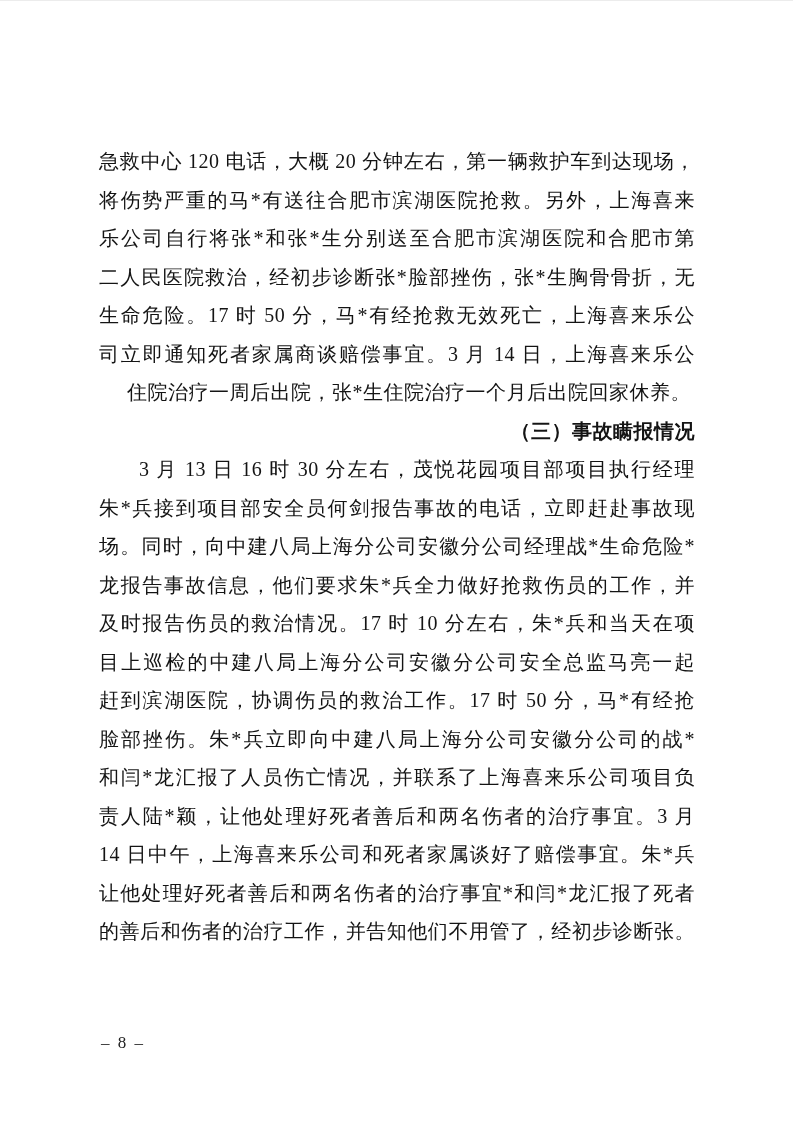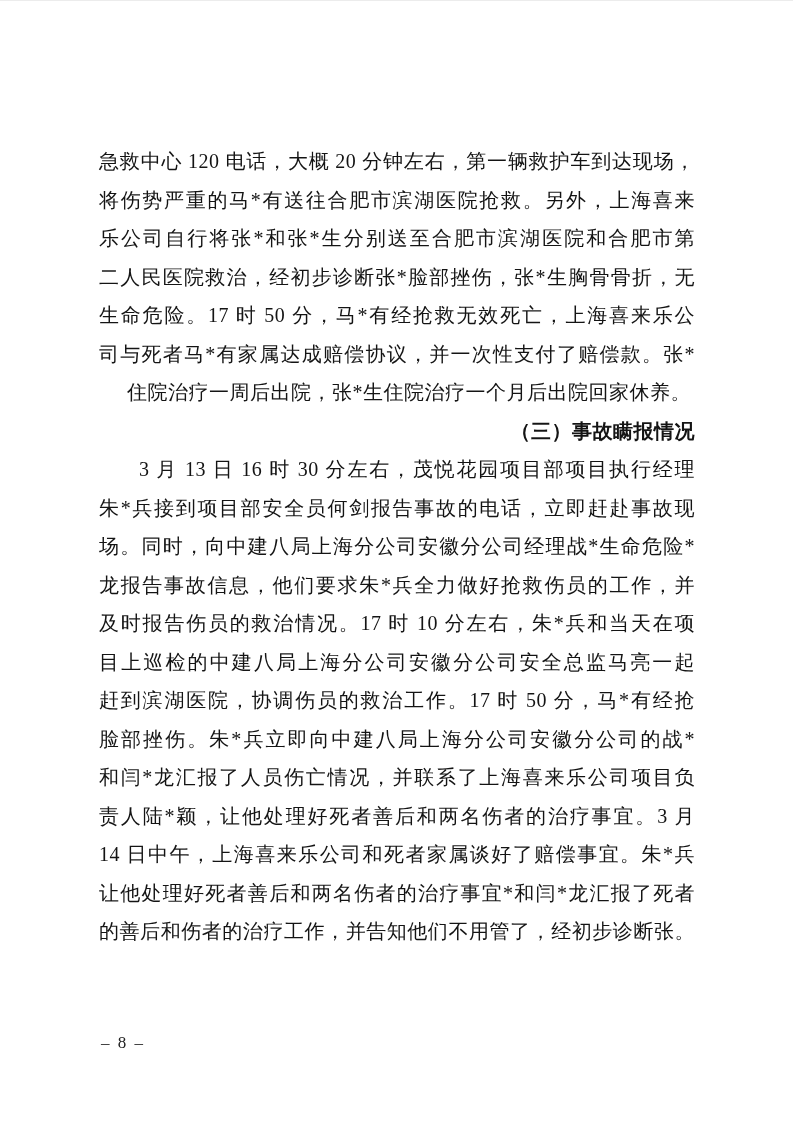--- a/index.html
+++ b/index.html
@@ -68,21 +68,21 @@
 
 <div class="top-edge"></div>
 
 <div class="content">
 
   <div class="line jl">急救中心 120 电话，大概 20 分钟左右，第一辆救护车到达现场，</div>
   <div class="line jl">将伤势严重的马*有送往合肥市滨湖医院抢救。另外，上海喜来</div>
   <div class="line jl">乐公司自行将张*和张*生分别送至合肥市滨湖医院和合肥市第</div>
   <div class="line jl">二人民医院救治，经初步诊断张*脸部挫伤，张*生胸骨骨折，无</div>
   <div class="line jl">生命危险。17 时 50 分，马*有经抢救无效死亡，上海喜来乐公</div>
-  <div class="line jl">司与死者马*有家属达成赔偿协议，并一次性支付了赔偿款。张*</div>
+  <div class="line jl">司立即通知死者家属商谈赔偿事宜。3 月 14 日，上海喜来乐公</div>
   <div class="line para-end">住院治疗一周后出院，张*生住院治疗一个月后出院回家休养。</div>
 
   <div class="line heading">（三）事故瞒报情况</div>
 
   <div class="line para-start">3 月 13 日 16 时 30 分左右，茂悦花园项目部项目执行经理</div>
   <div class="line jl">朱*兵接到项目部安全员何剑报告事故的电话，立即赶赴事故现</div>
   <div class="line jl">场。同时，向中建八局上海分公司安徽分公司经理战*生命危险*</div>
   <div class="line jl">龙报告事故信息，他们要求朱*兵全力做好抢救伤员的工作，并</div>
   <div class="line jl">及时报告伤员的救治情况。17 时 10 分左右，朱*兵和当天在项</div>
   <div class="line jl">目上巡检的中建八局上海分公司安徽分公司安全总监马亮一起</div>

